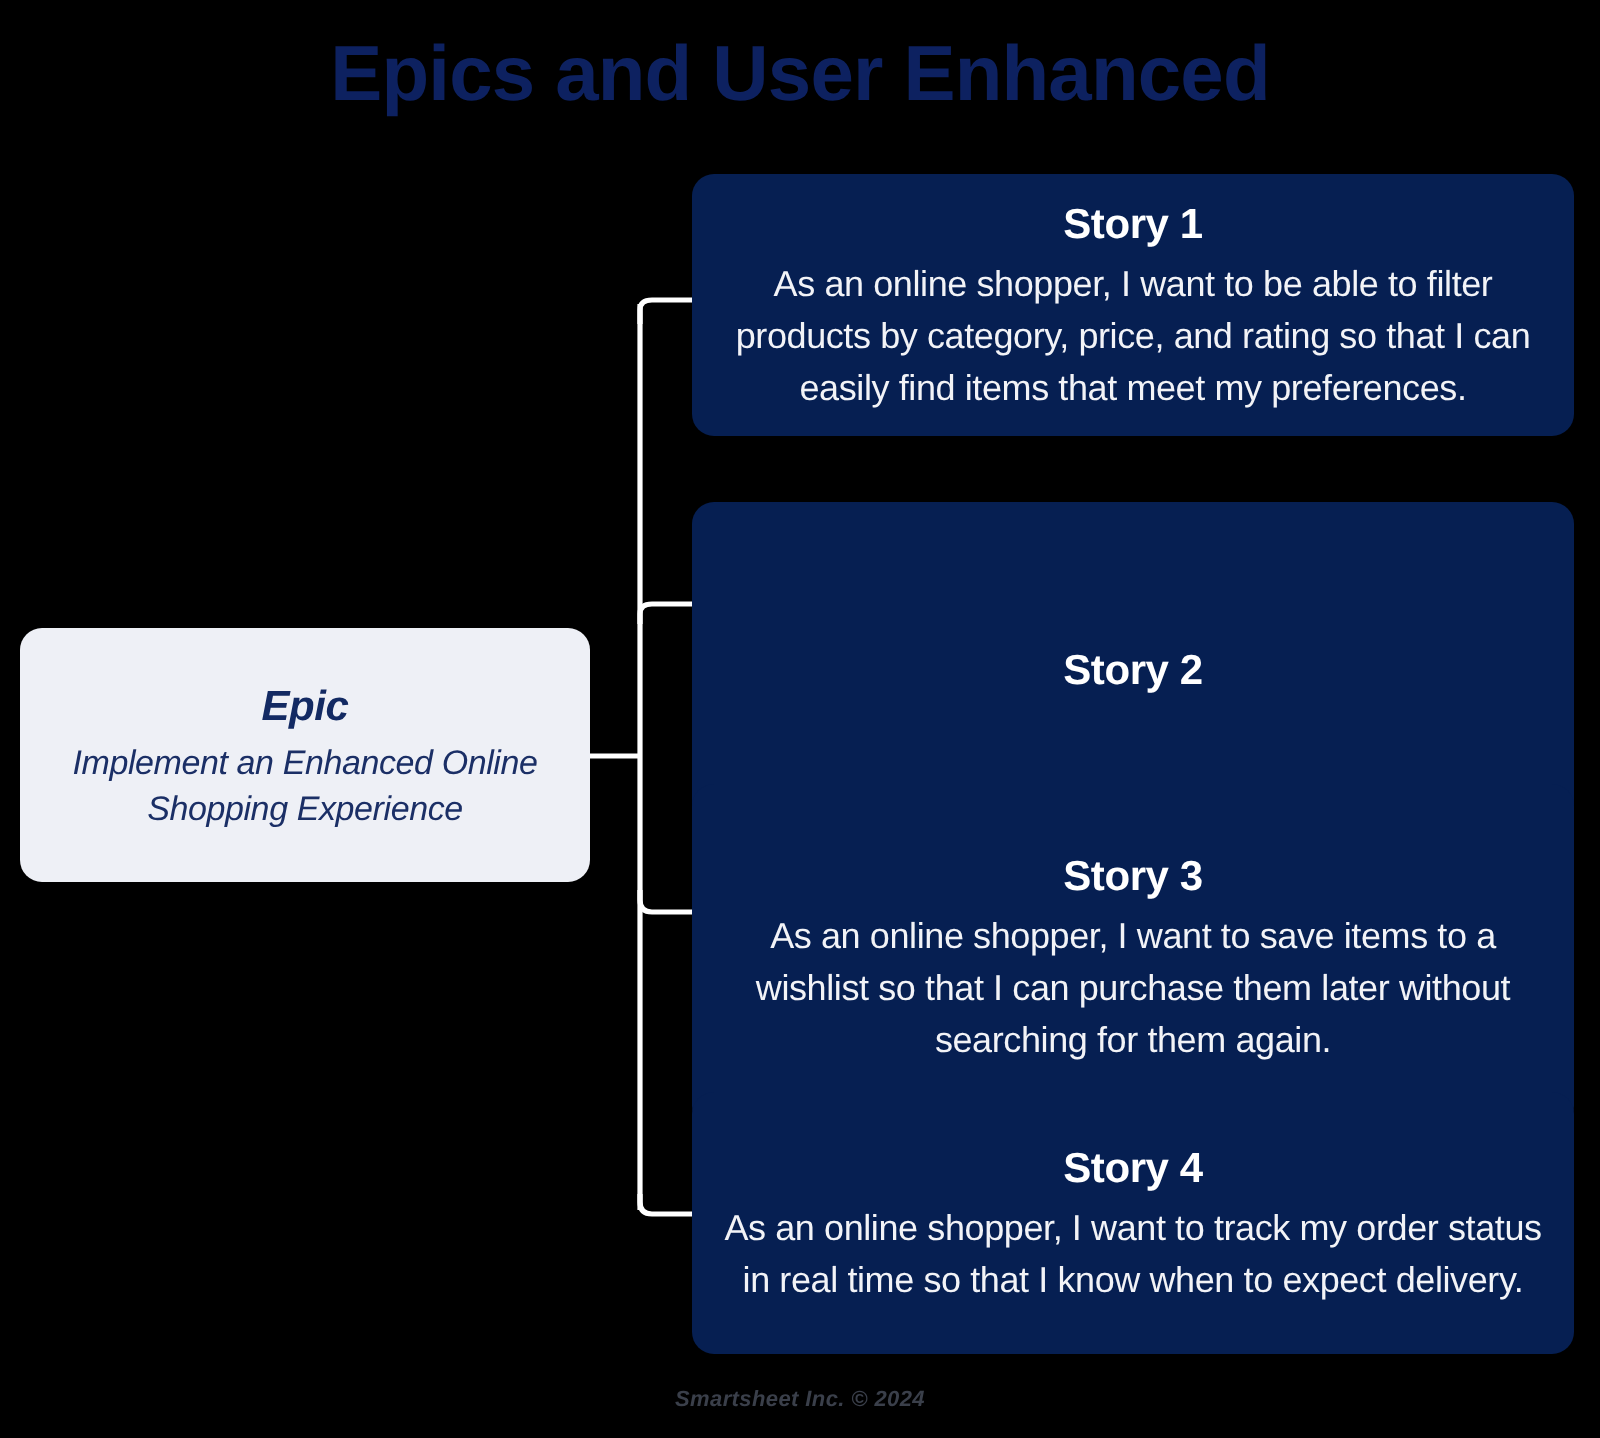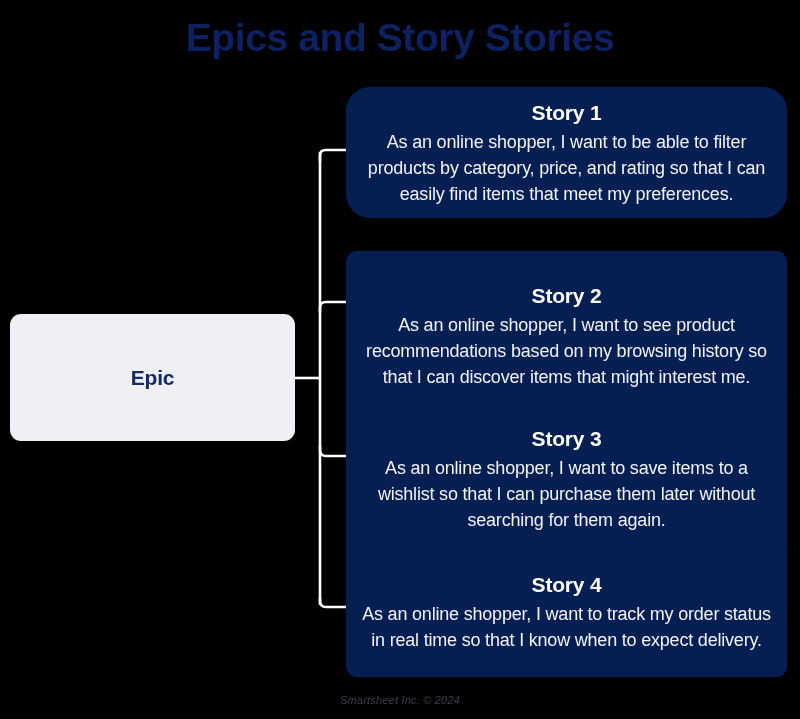--- a/index.html
+++ b/index.html
@@ -49,20 +49,21 @@
     top: 314px;
     width: 285px;
     height: 127px;
     background: #eef0f6;
     border-radius: 11px;
     display: flex;
     flex-direction: column;
     align-items: center;
     justify-content: center;
     padding: 0 10px;
+    font-style: italic;
   }
   #epic-node .epic-title {
     font-size: 21px;
     font-weight: bold;
     color: #132a63;
     line-height: 30px;
     letter-spacing: -0.2px;
   }
   #epic-node .epic-desc {
     font-size: 17px;
@@ -95,73 +96,73 @@
   }
   .story-node .story-desc {
     font-size: 18px;
     color: #f2f3f7;
     line-height: 26px;
     text-align: center;
     letter-spacing: -0.2px;
     margin-top: 2px;
   }
 
-  #story-node-1 { top: 87px;  height: 131px; border-radius: 24px; }
+  #story-node-1 { top: 87px;  height: 131px; }
   #story-node-2 { top: 251px; height: 168px; }
   #story-node-3 { top: 392px; height: 172px; }
   #story-node-4 { top: 546px; height: 131px; }
 
   
   #footer-credit {
     position: absolute;
     left: 0;
     top: 694px;
     width: 800px;
     text-align: center;
     font-size: 11px;
     font-style: italic;
-    font-weight: normal;
+    font-weight: bold;
     color: #3a3f4a;
     letter-spacing: 0.2px;
   }
 </style>
 </head>
 <body>
 
-<div id="diagram-title">Epics and Story Stories</div>
+<div id="diagram-title">Epics and User Enhanced</div>
 
 <svg id="connector-layer" viewBox="0 0 800 719" width="800" height="719">
   <g fill="none" stroke="#ffffff" stroke-width="2.6" stroke-linecap="butt">
 
     <path d="M 294 378 L 320 378"></path>
 
     <path d="M 320 152 L 320 605"></path>
 
     <path d="M 320 162 L 320 155 Q 320 150 326 150 L 346 150"></path>
 
     <path d="M 320 312 L 320 307 Q 320 302 326 302 L 346 302"></path>
 
     <path d="M 320 445 L 320 450 Q 320 456 326 456 L 346 456"></path>
 
     <path d="M 320 597 L 320 601 Q 320 607 326 607 L 346 607"></path>
   </g>
 </svg>
 
 <div id="epic-node">
   <div class="epic-title">Epic</div>
+  <div class="epic-desc">Implement an Enhanced Online Shopping Experience</div>
 </div>
 
 <div class="story-node" id="story-node-1">
   <div class="story-title">Story 1</div>
   <div class="story-desc">As an online shopper, I want to be able to filter products by category, price, and rating so that I can easily find items that meet my preferences.</div>
 </div>
 
 <div class="story-node" id="story-node-2">
   <div class="story-title">Story 2</div>
-  <div class="story-desc">As an online shopper, I want to see product recommendations based on my browsing history so that I can discover items that might interest me.</div>
 </div>
 
 <div class="story-node" id="story-node-3">
   <div class="story-title">Story 3</div>
   <div class="story-desc">As an online shopper, I want to save items to a wishlist so that I can purchase them later without searching for them again.</div>
 </div>
 
 <div class="story-node" id="story-node-4">
   <div class="story-title">Story 4</div>
   <div class="story-desc">As an online shopper, I want to track my order status in real time so that I know when to expect delivery.</div>

